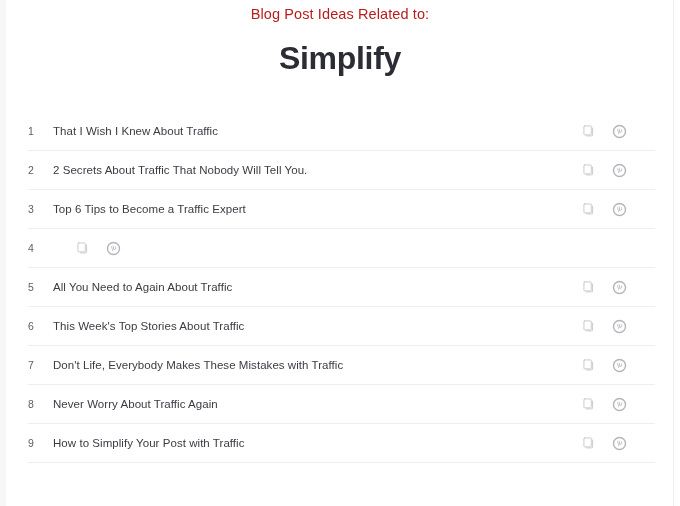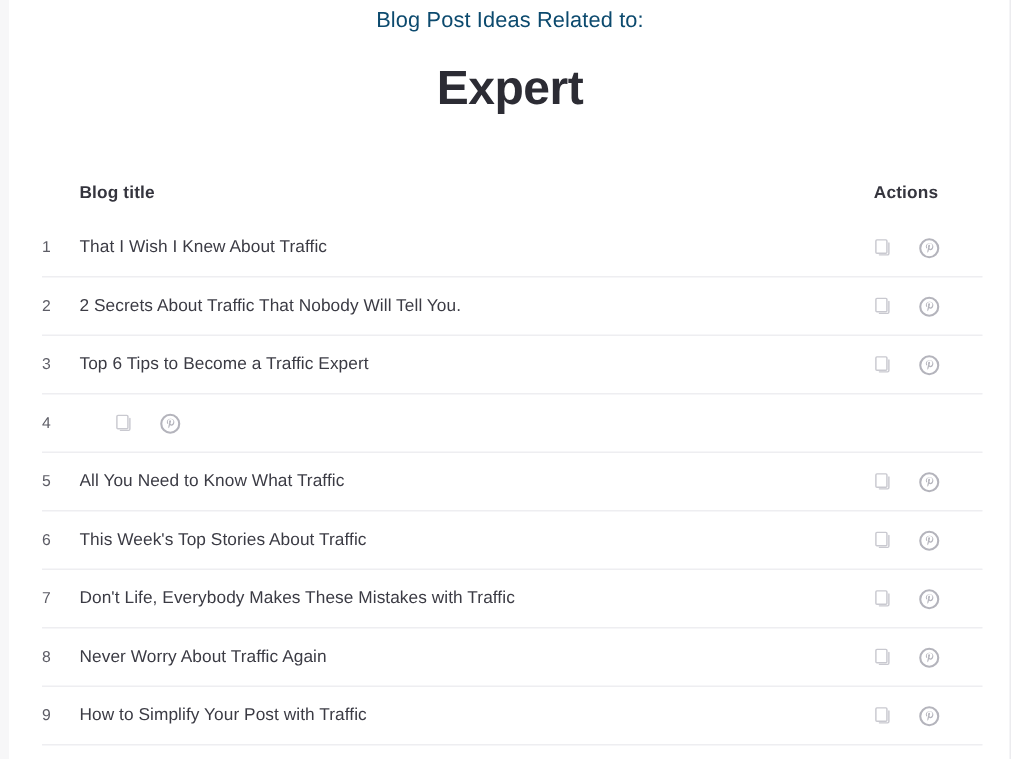--- a/index.html
+++ b/index.html
@@ -41,21 +41,21 @@
   }
 
   
   #heading {
     padding-top: 4px;
     text-align: center;
   }
   #subtitle {
     font-size: 14.5px;
     font-weight: 400;
-    color: #0c4a6e;
+    color: #b91c1c;
     letter-spacing: 0.1px;
     line-height: 20px;
     margin: 0;
   }
   #maintitle {
     font-size: 32px;
     font-weight: 700;
     color: #2c2c34;
     letter-spacing: -0.3px;
     line-height: 40px;
@@ -144,30 +144,25 @@
 </head>
 <body>
 
 <div id="page">
 
   <div id="left-gutter"></div>
   <div id="right-rule"></div>
 
   <div id="heading">
     <p id="subtitle">Blog Post Ideas Related to:</p>
-    <h1 id="maintitle">Expert</h1>
+    <h1 id="maintitle">Simplify</h1>
   </div>
 
   <div id="table-wrap">
 
-    <div class="t-head">
-      <div class="th-num"></div>
-      <div class="th-title">Blog title</div>
-      <div class="th-actions">Actions</div>
-    </div>
 
     <div id="rows-container">
   <div class="t-row">
     <div class="r-num">1</div>
     <div class="r-title">That I Wish I Knew About Traffic</div>
     <div class="r-actions">
       <button class="icon-btn" title="copy">
         <svg class="copy-ic" width="14" height="14" viewBox="0 0 16 16" fill="none" stroke="currentColor" stroke-width="1.1" stroke-linecap="round" stroke-linejoin="round">
           <rect x="2.2" y="2.2" width="8.4" height="10.2" rx="0.8"></rect>
           <path d="M4.9 13.6h6.2a1 1 0 0 0 1-1V4.6"></path>
@@ -233,21 +228,21 @@
         <svg class="pin-ic" width="15" height="15" viewBox="0 0 16 16" fill="none">
           <circle cx="8" cy="8" r="6.4" stroke="currentColor" stroke-width="1.5"></circle>
           <path d="M8.15 4.5c-1.5 0-2.6 1-2.6 2.25 0 .6.28 1.2.78 1.4.09.04.14.02.16-.07l.1-.4c.03-.1.02-.14-.06-.23a1.2 1.2 0 0 1-.3-.82c0-1.05.83-1.98 2.15-1.98 1.17 0 1.82.68 1.82 1.6 0 1.2-.55 2.21-1.36 2.21-.45 0-.79-.36-.68-.8.13-.53.39-1.1.39-1.48 0-.34-.19-.63-.58-.63-.46 0-.83.46-.83 1.08 0 .39.14.66.14.66l-.55 2.3c-.16.67-.02 1.5-.01 1.58 0 .05.07.06.1.02.04-.05.54-.65.71-1.26l.27-1.02c.14.26.54.48.97.48 1.28 0 2.15-1.14 2.15-2.67 0-1.16-1-2.25-2.5-2.25z" fill="currentColor"></path>
         </svg>
       </button>
     </div>
   </div>
 
   <div class="t-row">
     <div class="r-num">5</div>
-    <div class="r-title">All You Need to Know What Traffic</div>
+    <div class="r-title">All You Need to Again About Traffic</div>
     <div class="r-actions">
       <button class="icon-btn" title="copy">
         <svg class="copy-ic" width="14" height="14" viewBox="0 0 16 16" fill="none" stroke="currentColor" stroke-width="1.1" stroke-linecap="round" stroke-linejoin="round">
           <rect x="2.2" y="2.2" width="8.4" height="10.2" rx="0.8"></rect>
           <path d="M4.9 13.6h6.2a1 1 0 0 0 1-1V4.6"></path>
         </svg>
       </button>
       <button class="icon-btn" title="save">
         <svg class="pin-ic" width="15" height="15" viewBox="0 0 16 16" fill="none">
           <circle cx="8" cy="8" r="6.4" stroke="currentColor" stroke-width="1.5"></circle>

